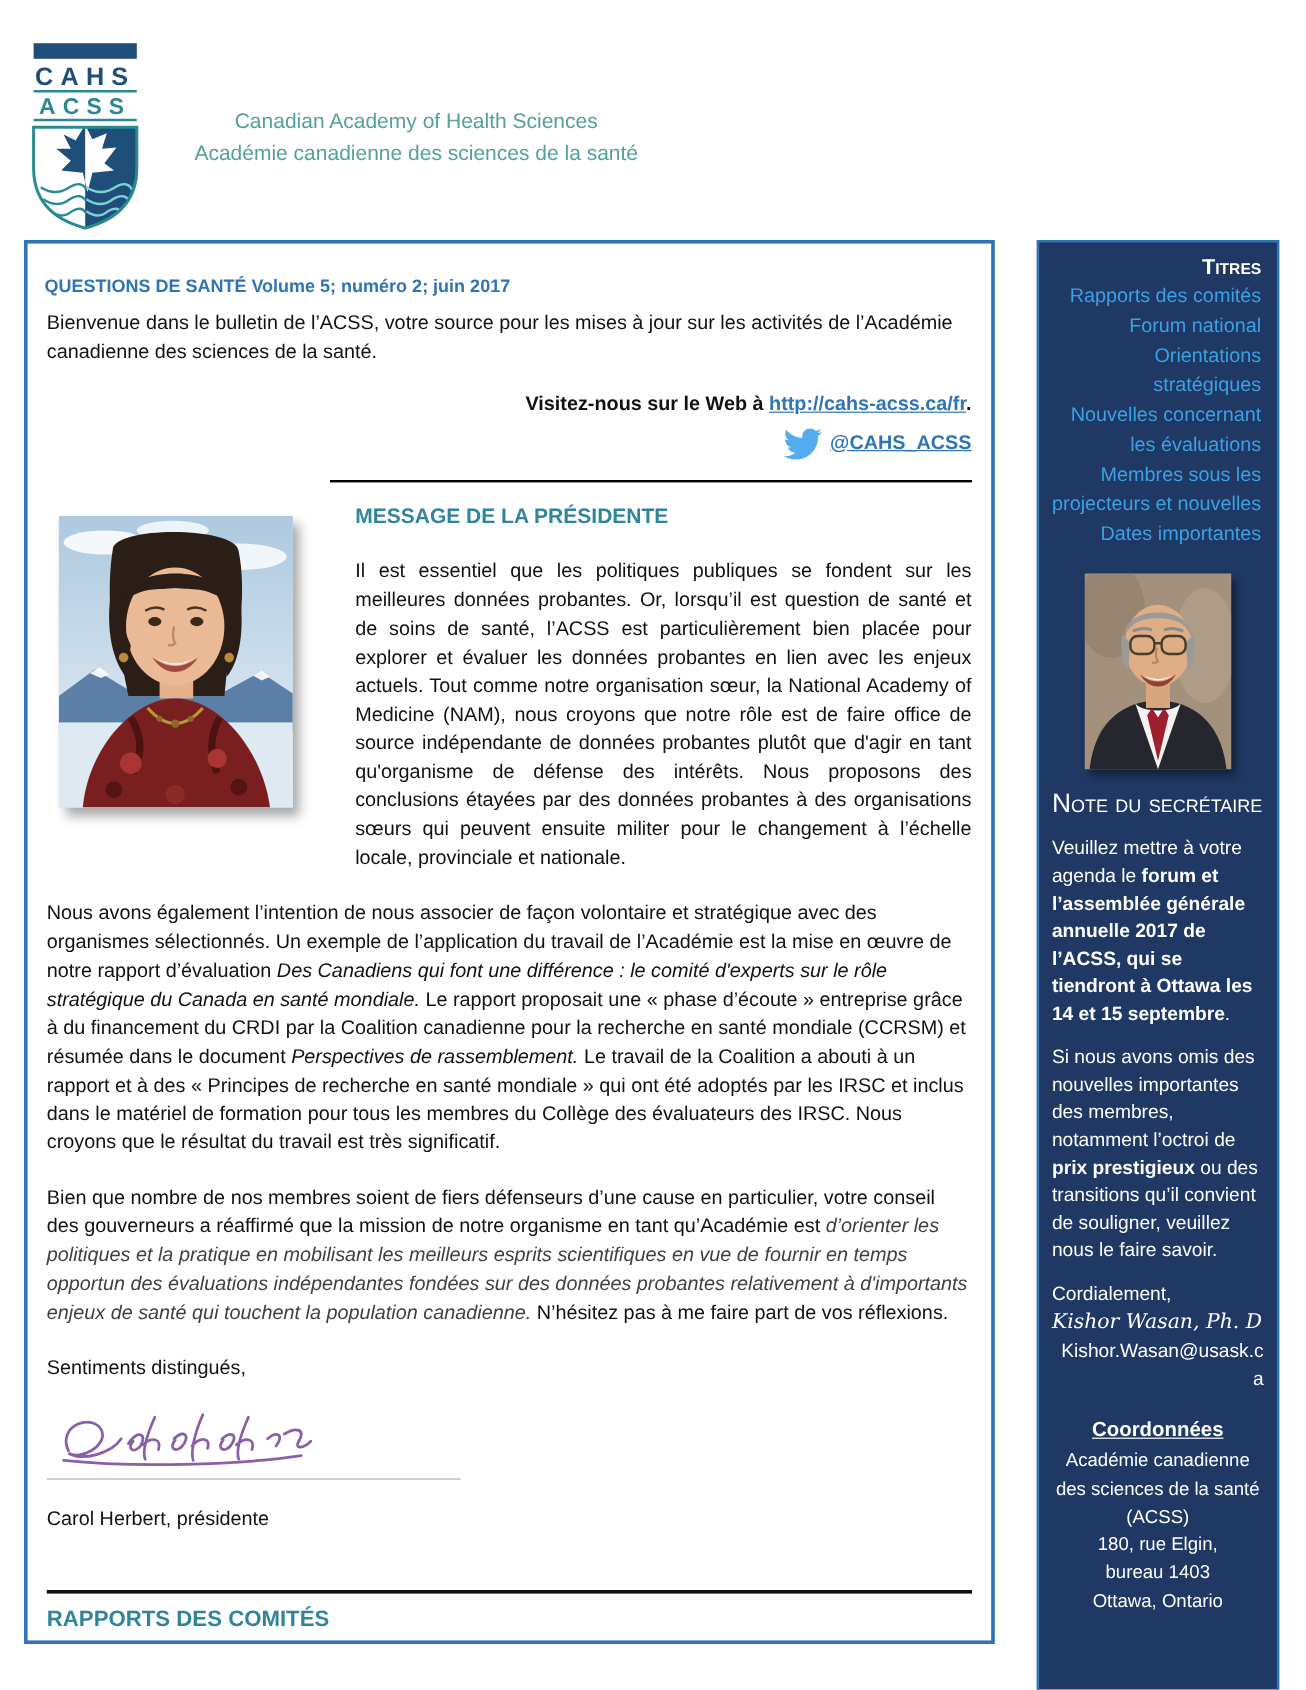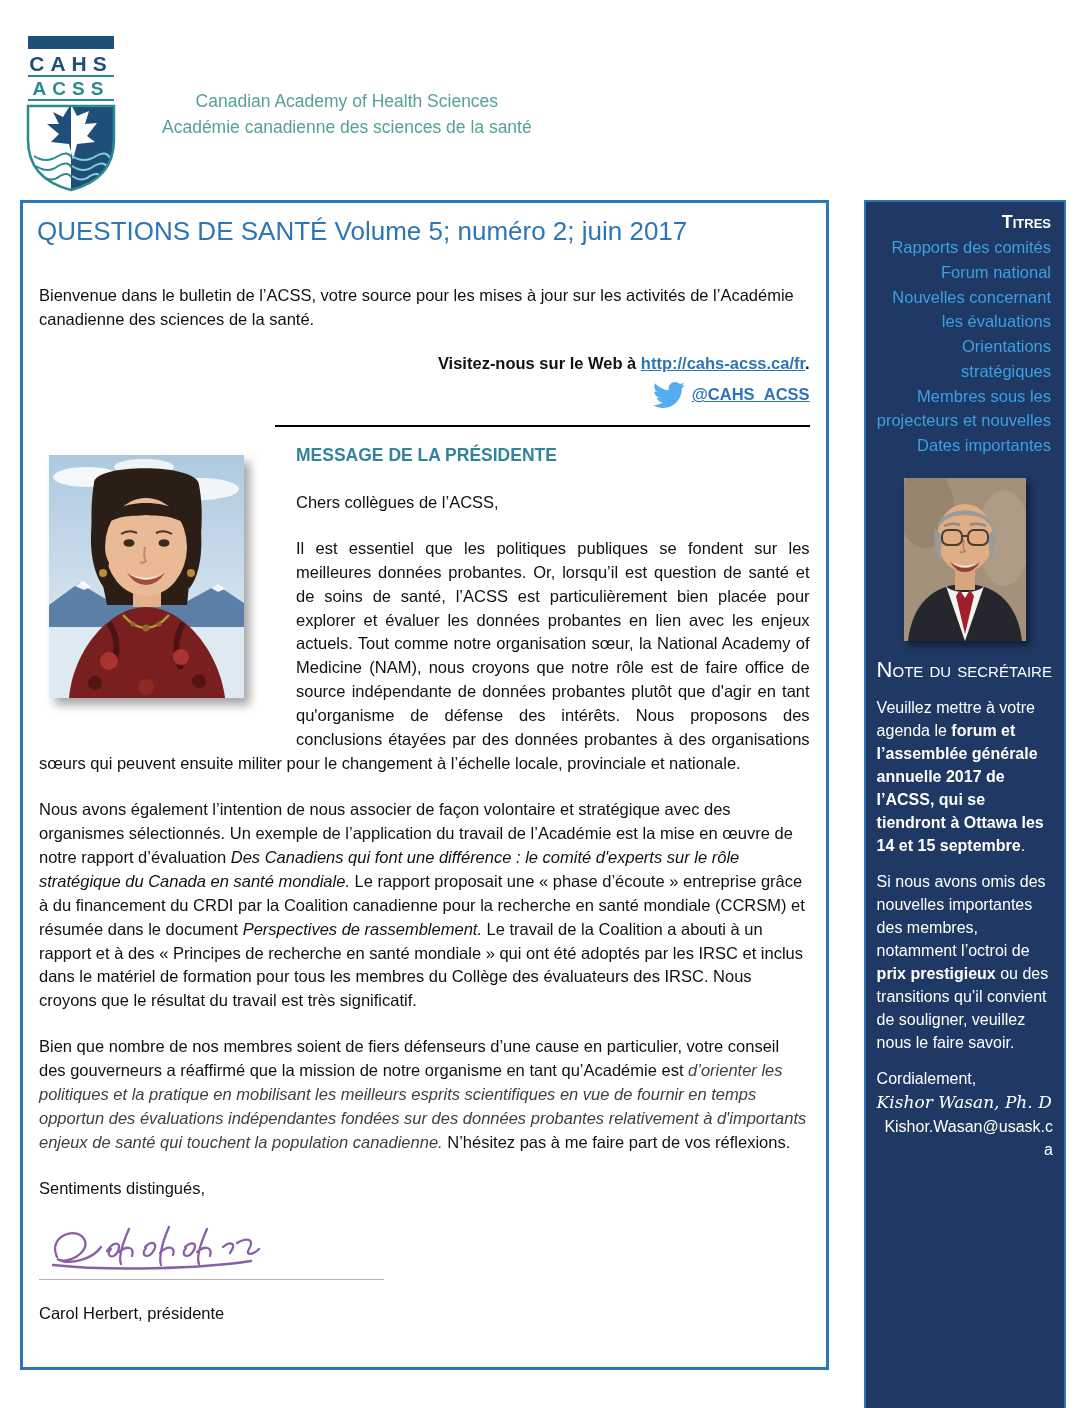--- a/index.html
+++ b/index.html
@@ -16,22 +16,22 @@
   .main-box{
     width:833px;height:1170px;box-sizing:border-box;background:#fff;
     border:3px solid #2e75b6;padding:8px 14px 0 14px;overflow:hidden;
     font-size:16.5px;line-height:1.45;
   }
   .sidebar{
     width:208px;height:1336px;box-sizing:border-box;background:#1f3864;color:#fff;
     border:2px solid #2e75b6;border-bottom-width:5px;padding:8px 10px;overflow:hidden;margin-left:30px;
   }
   
-  h1.title{font-size:26px;color:#2e75b6;margin:2px 0 0 0;font-weight:normal;}
-  p.intro{margin:33px 2px 0 2px;}
+  h1.title{font-size:15px;color:#2e75b6;margin:17px 0 0 0;font-weight:bold;}
+  p.intro{margin:8px 2px 0 2px;}
   .web-line{text-align:right;font-weight:bold;margin:20px 2px 0 0;}
   .web-line a{color:#2e75b6;text-decoration:underline;}
   .twitter-line{display:flex;justify-content:flex-end;align-items:center;gap:3px;margin:4px 2px 0 0;}
   .twitter-line a{color:#2e75b6;text-decoration:underline;font-weight:bold;}
   .rule-top{border:none;border-top:2.5px solid #000;margin:14px 2px 0 238px;}
   .msg{margin-top:0;}
   .president-photo{
     float:left;width:195px;height:243px;margin:12px 52px 46px 12px;
     box-shadow:6px 7px 9px rgba(0,0,0,.35);background:#cfe0ee;
   }
@@ -158,21 +158,20 @@
           <circle cx="150" cy="226" r="7" fill="#551414"></circle>
         <circle cx="97" cy="232" r="8" fill="#8d2a24"></circle>
         <path d="M74,160 q23,26 46,0" stroke="#b9983a" stroke-width="2.5" fill="none"></path>
         <circle cx="97" cy="173" r="3.5" fill="#8d6a2a"></circle>
           <circle cx="84" cy="169" r="2.5" fill="#8d6a2a"></circle>
           <circle cx="110" cy="169" r="2.5" fill="#8d6a2a"></circle>
       </svg>
 
       <h2 class="msg-heading">MESSAGE DE LA PRÉSIDENTE</h2>
 
-      <p>Chers collègues de l’ACSS,</p>
 
       <p class="justify">Il est essentiel que les politiques publiques se fondent sur les meilleures données probantes. Or, lorsqu’il est question de santé et de soins de santé, l’ACSS est particulièrement bien placée pour explorer et évaluer les données probantes en lien avec les enjeux actuels. Tout comme notre organisation sœur, la National Academy of Medicine (NAM), nous croyons que notre rôle est de faire office de source indépendante de données probantes plutôt que d'agir en tant qu'organisme de défense des intérêts. Nous proposons des conclusions étayées par des données probantes à des organisations sœurs qui peuvent ensuite militer pour le changement à l’échelle locale, provinciale et nationale.</p>
 
       <p><span>Nous avons également l’intention de nous associer de façon volontaire et stratégique avec des organismes sélectionnés. Un exemple de l’application du travail de l’Académie est la mise en œuvre de notre rapport d’évaluation </span><span class="book-italic">Des Canadiens qui font une différence : le comité d'experts sur le rôle stratégique du Canada en santé mondiale.</span><span> Le rapport proposait une « phase d’écoute » entreprise grâce à du financement du CRDI par la Coalition canadienne pour la recherche en santé mondiale (CCRSM) et résumée dans le document </span><span class="book-italic">Perspectives de rassemblement.</span><span> Le travail de la Coalition a abouti à un rapport et à des « Principes de recherche en santé mondiale » qui ont été adoptés par les IRSC et inclus dans le matériel de formation pour tous les membres du Collège des évaluateurs des IRSC. Nous croyons que le résultat du travail est très significatif.</span></p>
 
       <p><span>Bien que nombre de nos membres soient de fiers défenseurs d’une cause en particulier, votre conseil des gouverneurs a réaffirmé que la mission de notre organisme en tant qu’Académie est </span><span class="mission-italic">d’orienter les politiques et la pratique en mobilisant les meilleurs esprits scientifiques en vue de fournir en temps opportun des évaluations indépendantes fondées sur des données probantes relativement à d'importants enjeux de santé qui touchent la population canadienne.</span><span> N’hésitez pas à me faire part de vos réflexions.</span></p>
 
       <p>Sentiments distingués,</p>
 
       <div class="sig-block">
@@ -196,22 +195,22 @@
     <hr class="rule-committee">
     <h2 class="committee">RAPPORTS DES COMITÉS</h2>
   </div>
 
   <div class="sidebar">
     <div class="titres">Titres</div>
 
     <nav class="side-links">
       <a href="#">Rapports des comités</a>
       <a href="#">Forum national</a>
+      <a href="#">Orientations stratégiques</a>
       <a href="#">Nouvelles concernant les évaluations</a>
-      <a href="#">Orientations stratégiques</a>
       <a href="#">Membres sous les projecteurs et nouvelles</a>
       <a href="#">Dates importantes</a>
     </nav>
 
     <svg class="sec-photo" viewBox="0 0 122 163" preserveAspectRatio="none">
       <rect width="122" height="163" fill="#a3917b"></rect>
       <ellipse cx="22" cy="30" rx="28" ry="40" fill="#8d7b66" opacity=".6"></ellipse>
       <ellipse cx="100" cy="60" rx="26" ry="48" fill="#b5a48e" opacity=".6"></ellipse>
       <ellipse cx="60" cy="140" rx="50" ry="30" fill="#8d7b66" opacity=".4"></ellipse>
       <path d="M4,163 C8,126 30,106 61,106 C92,106 114,126 118,163 Z" fill="#26262e"></path>
@@ -235,14 +234,21 @@
     <p class="side-par"><span>Veuillez mettre à votre agenda le </span><b>forum et l’assemblée générale annuelle 2017 de l’ACSS, qui se tiendront à Ottawa les 14 et 15 septembre</b><span>.</span></p>
 
     <p class="side-par"><span>Si nous avons omis des nouvelles importantes des membres, notamment l’octroi de </span><b>prix prestigieux</b><span> ou des transitions qu’il convient de souligner, veuillez nous le faire savoir.</span></p>
 
     <div class="sig-lines">
       <div>Cordialement,</div>
       <div class="script-sig">Kishor Wasan, Ph. D</div>
       <div class="email"><a href="#">Kishor.Wasan@usask.ca</a></div>
     </div>
 
+    <div class="contact">
+      <div class="contact-heading">Coordonnées</div>
+      <div>Académie canadienne des sciences de la santé (ACSS)</div>
+      <div>180, rue Elgin,</div>
+      <div>bureau 1403</div>
+      <div>Ottawa, Ontario</div>
+    </div>
   </div>
 </div>
 
 </body></html>

